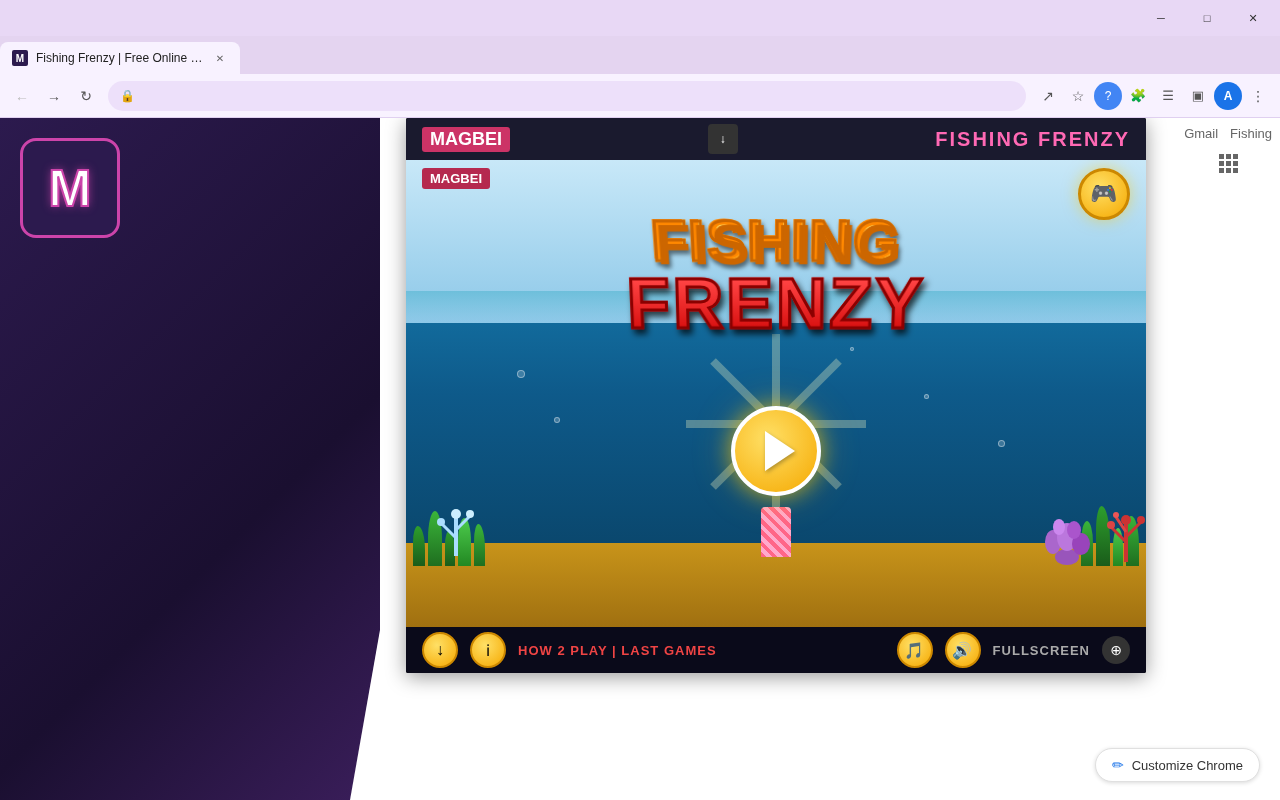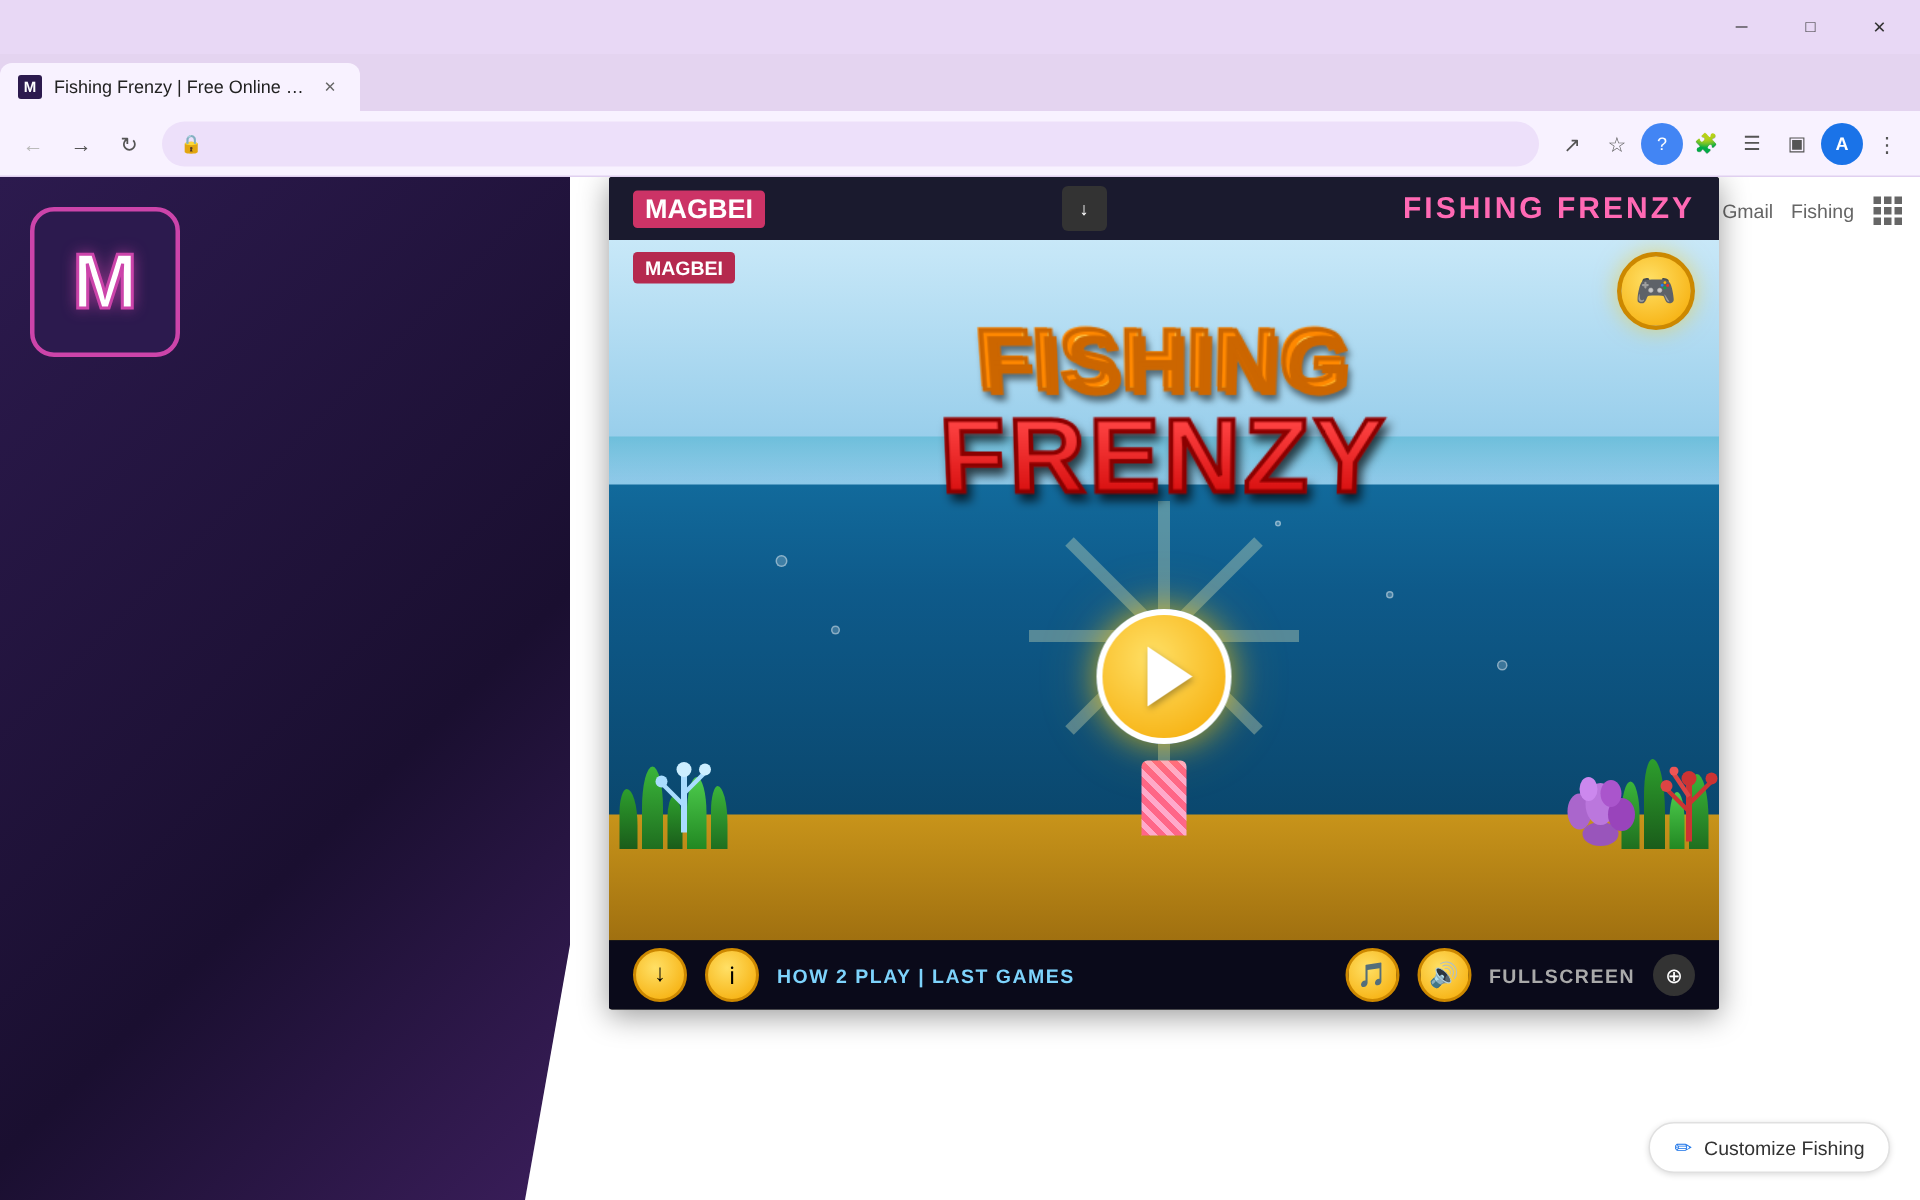--- a/index.html
+++ b/index.html
@@ -264,20 +264,21 @@
     }
 
     
     .google-header {
       position: absolute;
       top: 8px;
       right: 8px;
       display: flex;
       align-items: center;
       gap: 8px;
+      flex-direction: column;
     }
 
     .google-links {
       display: flex;
       gap: 12px;
       font-size: 13px;
       color: #666;
     }
 
     .google-grid-btn {
@@ -554,21 +555,21 @@
 
     .footer-nav-text {
       font-size: 13px;
       font-weight: 700;
       color: #aaa;
       letter-spacing: 1px;
       cursor: pointer;
     }
 
     .footer-nav-text span {
-      color: #7dd3fc;
+      color: #ef4444;
       text-align: center;
     }
 
     .footer-right {
       display: flex;
       align-items: center;
       gap: 12px;
     }
 
     .fullscreen-text {
@@ -924,17 +925,17 @@
           <div class="footer-icon-btn">🔊</div>
           <span class="fullscreen-text">FULLSCREEN</span>
           <div class="fullscreen-icon">⊕</div>
         </div>
       </div>
 
     </div>
 
     <div class="customize-chrome-btn">
       <span class="customize-icon">✏</span>
-      <span>Customize Fishing</span>
+      <span>Customize Chrome</span>
     </div>
 
   </div>
 </div>
 
 </body></html>

